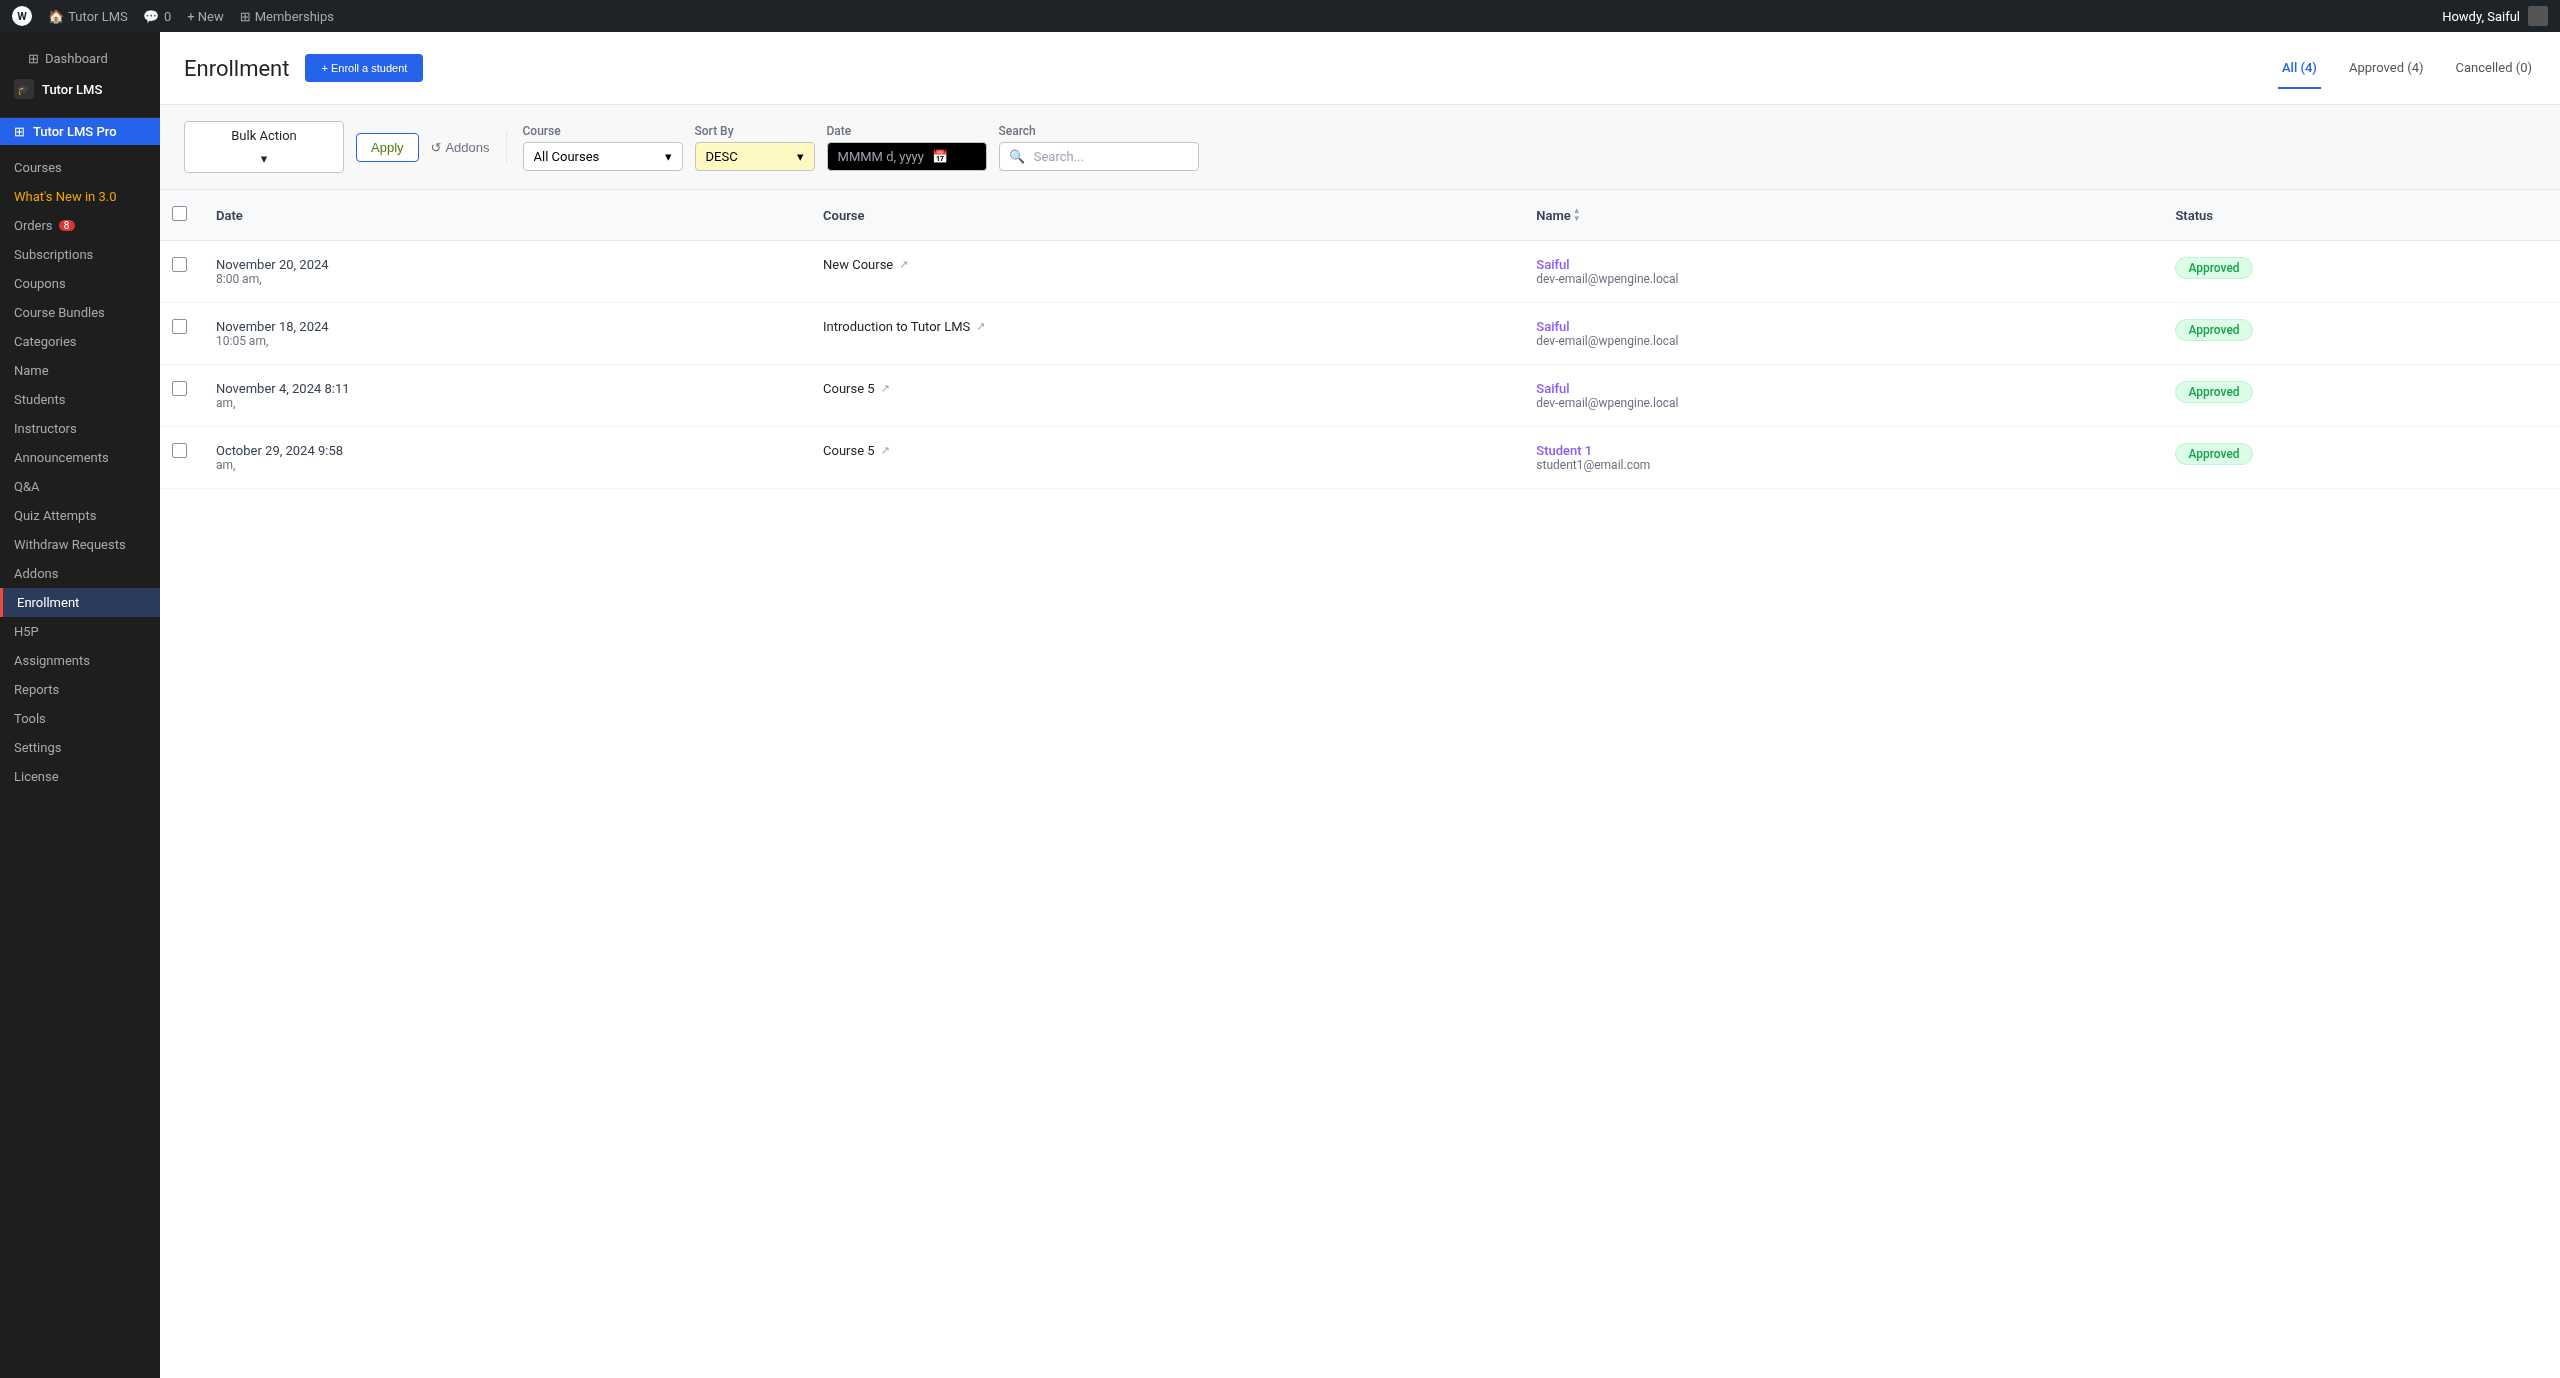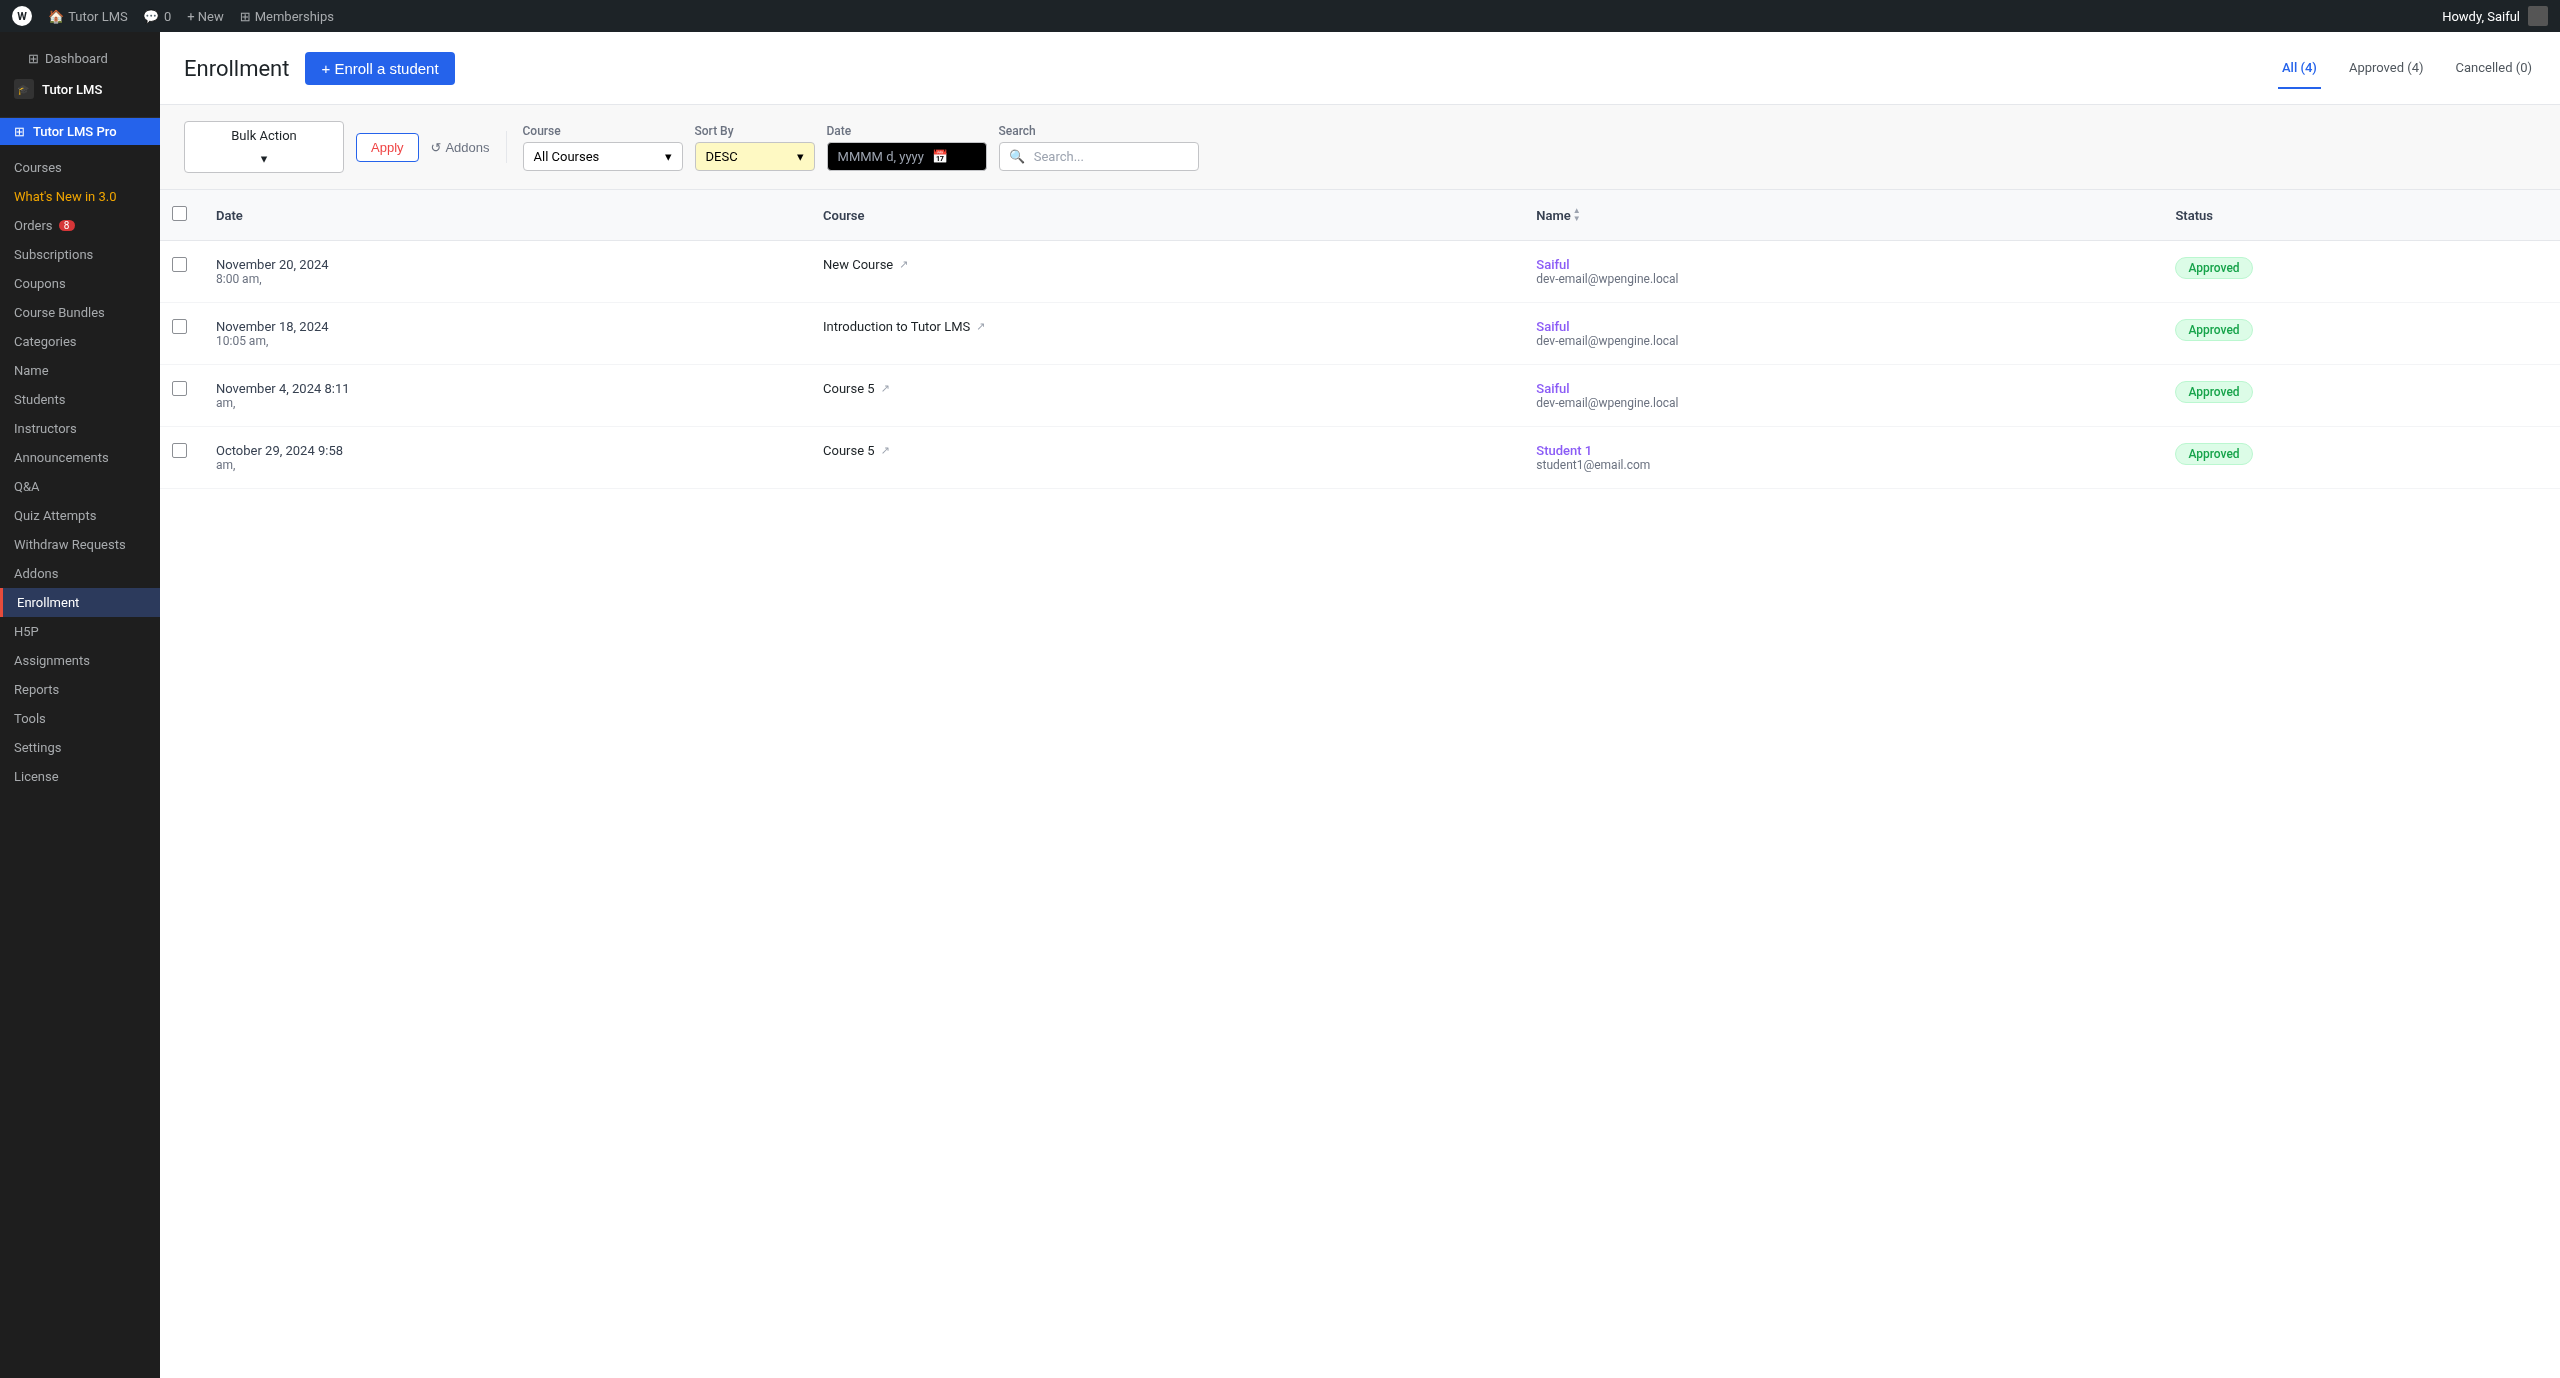--- a/index.html
+++ b/index.html
@@ -177,21 +177,21 @@
       font-size: 22px;
       font-weight: 400;
       color: #1d2327;
     }
     .enroll-btn {
       background: #2563eb;
       color: #fff;
       border: none;
       border-radius: 4px;
       padding: 8px 16px;
-      font-size: 15px;
+      font-size: 11px;
       cursor: pointer;
       display: flex;
       align-items: center;
       gap: 6px;
       font-weight: 500;
     }
     .tab-item {
       padding: 12px 4px;
       font-size: 13px;
       color: #50575e;
@@ -241,21 +241,21 @@
       display: flex;
       align-items: center;
       gap: 8px;
       min-width: 160px;
       justify-content: space-between;
       flex-direction: column;
     }
     .apply-btn {
       border: 1px solid #2563eb;
       background: #fff;
-      color: #ef4444;
+      color: #4d7c0f;
       border-radius: 4px;
       padding: 6px 14px;
       font-size: 13px;
       cursor: pointer;
       font-weight: 500;
     }
     .reset-btn {
       background: none;
       border: none;
       color: #6b7280;

